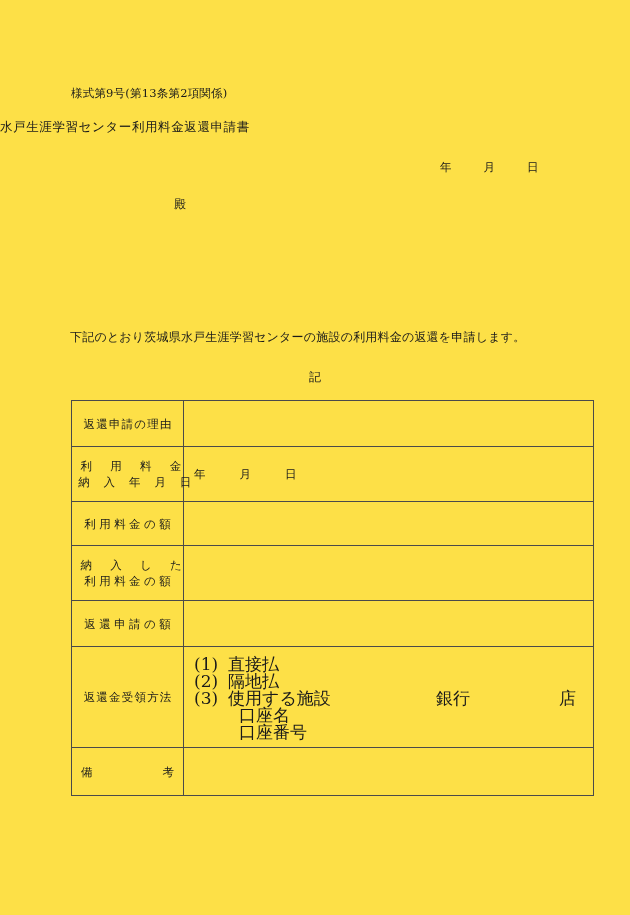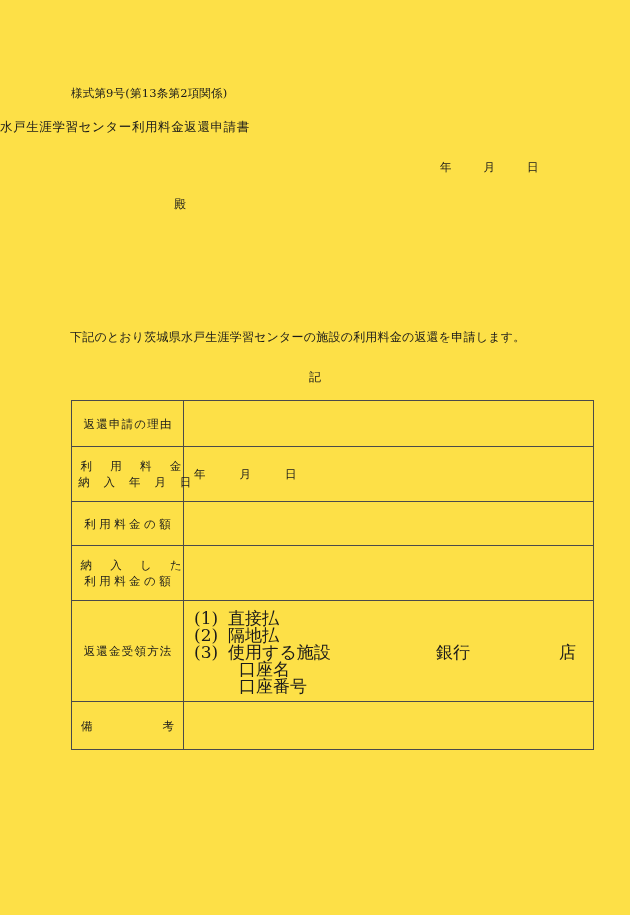--- a/index.html
+++ b/index.html
@@ -240,20 +240,26 @@
       </tr>
 
       <tr class="r-paid">
         <td class="label">
           <span class="spaced">納　入　し　た</span>
           <span class="spaced">利用料金の額</span>
         </td>
         <td class="value"></td>
       </tr>
 
+      <tr class="r-refund">
+        <td class="label">
+          <span class="spaced">返還申請の額</span>
+        </td>
+        <td class="value"></td>
+      </tr>
 
       <tr class="r-method">
         <td class="label">
           <span class="tight">返還金受領方法</span>
         </td>
         <td class="value">
           <div class="methods">
             <span class="opt"><span class="num">(1)</span><span>直接払</span></span>
             <span class="opt"><span class="num">(2)</span><span>隔地払</span></span>
             <span class="opt bank-row"><span class="num">(3)</span><span>使用する施設</span><span class="bank-word">銀行</span><span class="branch-word">店</span></span>

